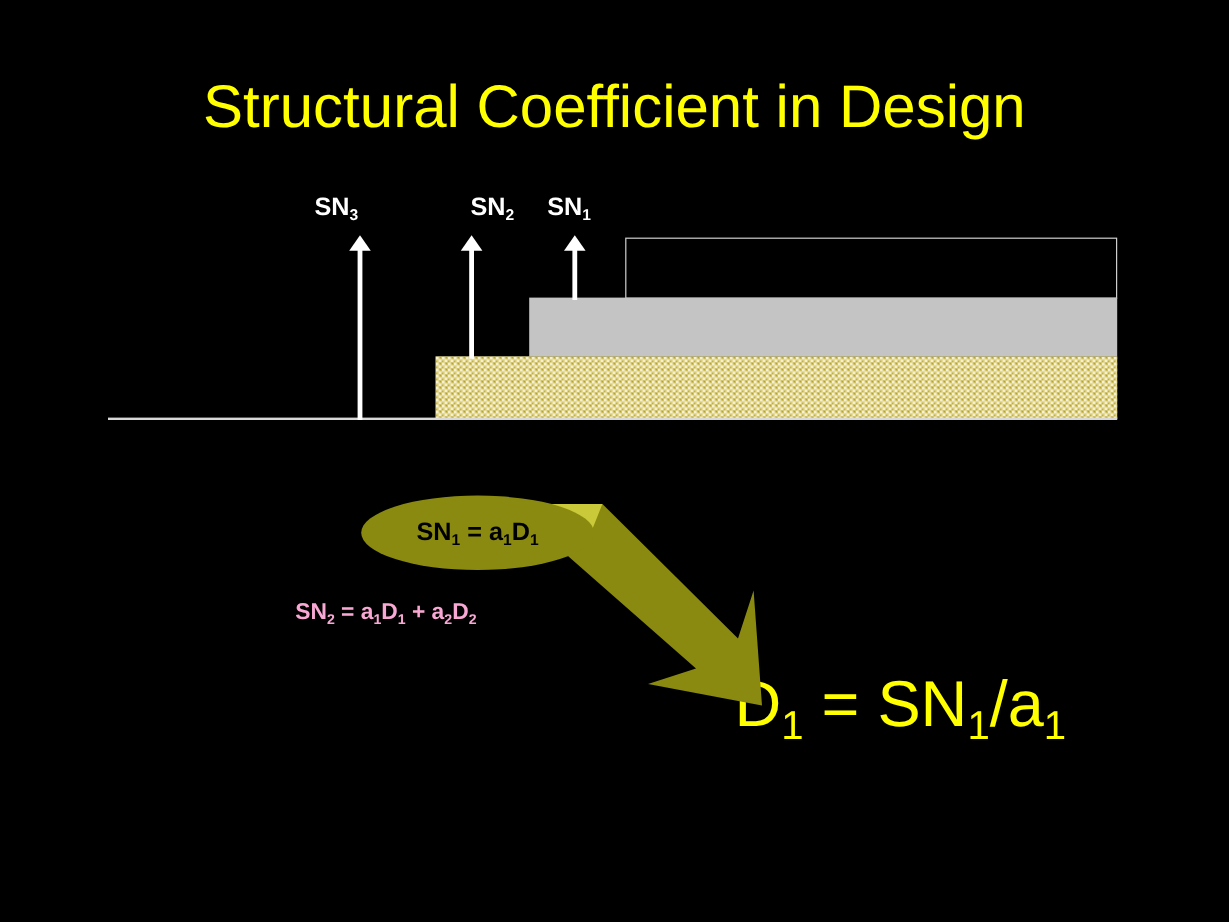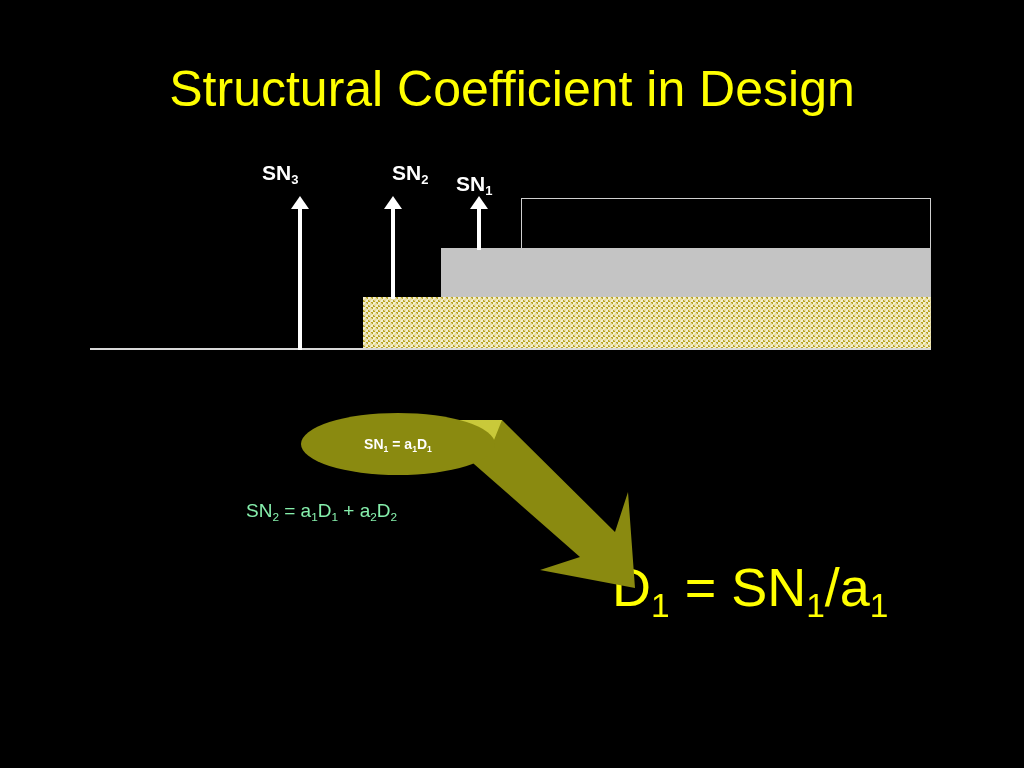--- a/index.html
+++ b/index.html
@@ -123,60 +123,60 @@
   .sn-label {
     position: absolute;
     color: #ffffff;
     font-family: "Liberation Sans", sans-serif;
     font-size: 21px;
     font-weight: bold;
     white-space: nowrap;
   }
   #label-sn3 { left: 262px; top: 161px; }
   #label-sn2 { left: 392px; top: 161px; }
-  #label-sn1 { left: 456px; top: 172px; }
+  #label-sn1 { left: 456px; top: 161px; }
 
   
   #callout-oval {
     position: absolute;
     left: 301px;
     top: 413px;
     width: 194px;
     height: 62px;
     border-radius: 50%;
     background: #8a8a10;
     display: flex;
     align-items: center;
     justify-content: center;
     z-index: 3;
   }
   #callout-oval-text {
-    color: #ffffff;
-    font-family: "Liberation Sans", sans-serif;
-    font-size: 14px;
+    color: #000000;
+    font-family: "Liberation Sans", sans-serif;
+    font-size: 21px;
     font-weight: bold;
     white-space: nowrap;
   }
 
   #big-arrow {
     position: absolute;
     left: 430px;
     top: 420px;
     width: 220px;
     height: 180px;
     z-index: 2;
   }
 
   
   .formula-line {
     position: absolute;
-    color: #86efac;
+    color: #f9a8d4;
     font-family: "Liberation Sans", sans-serif;
     font-size: 19px;
-    font-weight: normal;
+    font-weight: bold;
     white-space: nowrap;
   }
   #formula-sn2 { left: 246px; top: 500px; }
   #formula-sn3 { left: 160px; top: 560px; }
 
   
   #result-equation {
     position: absolute;
     left: 612px;
     top: 556px;

